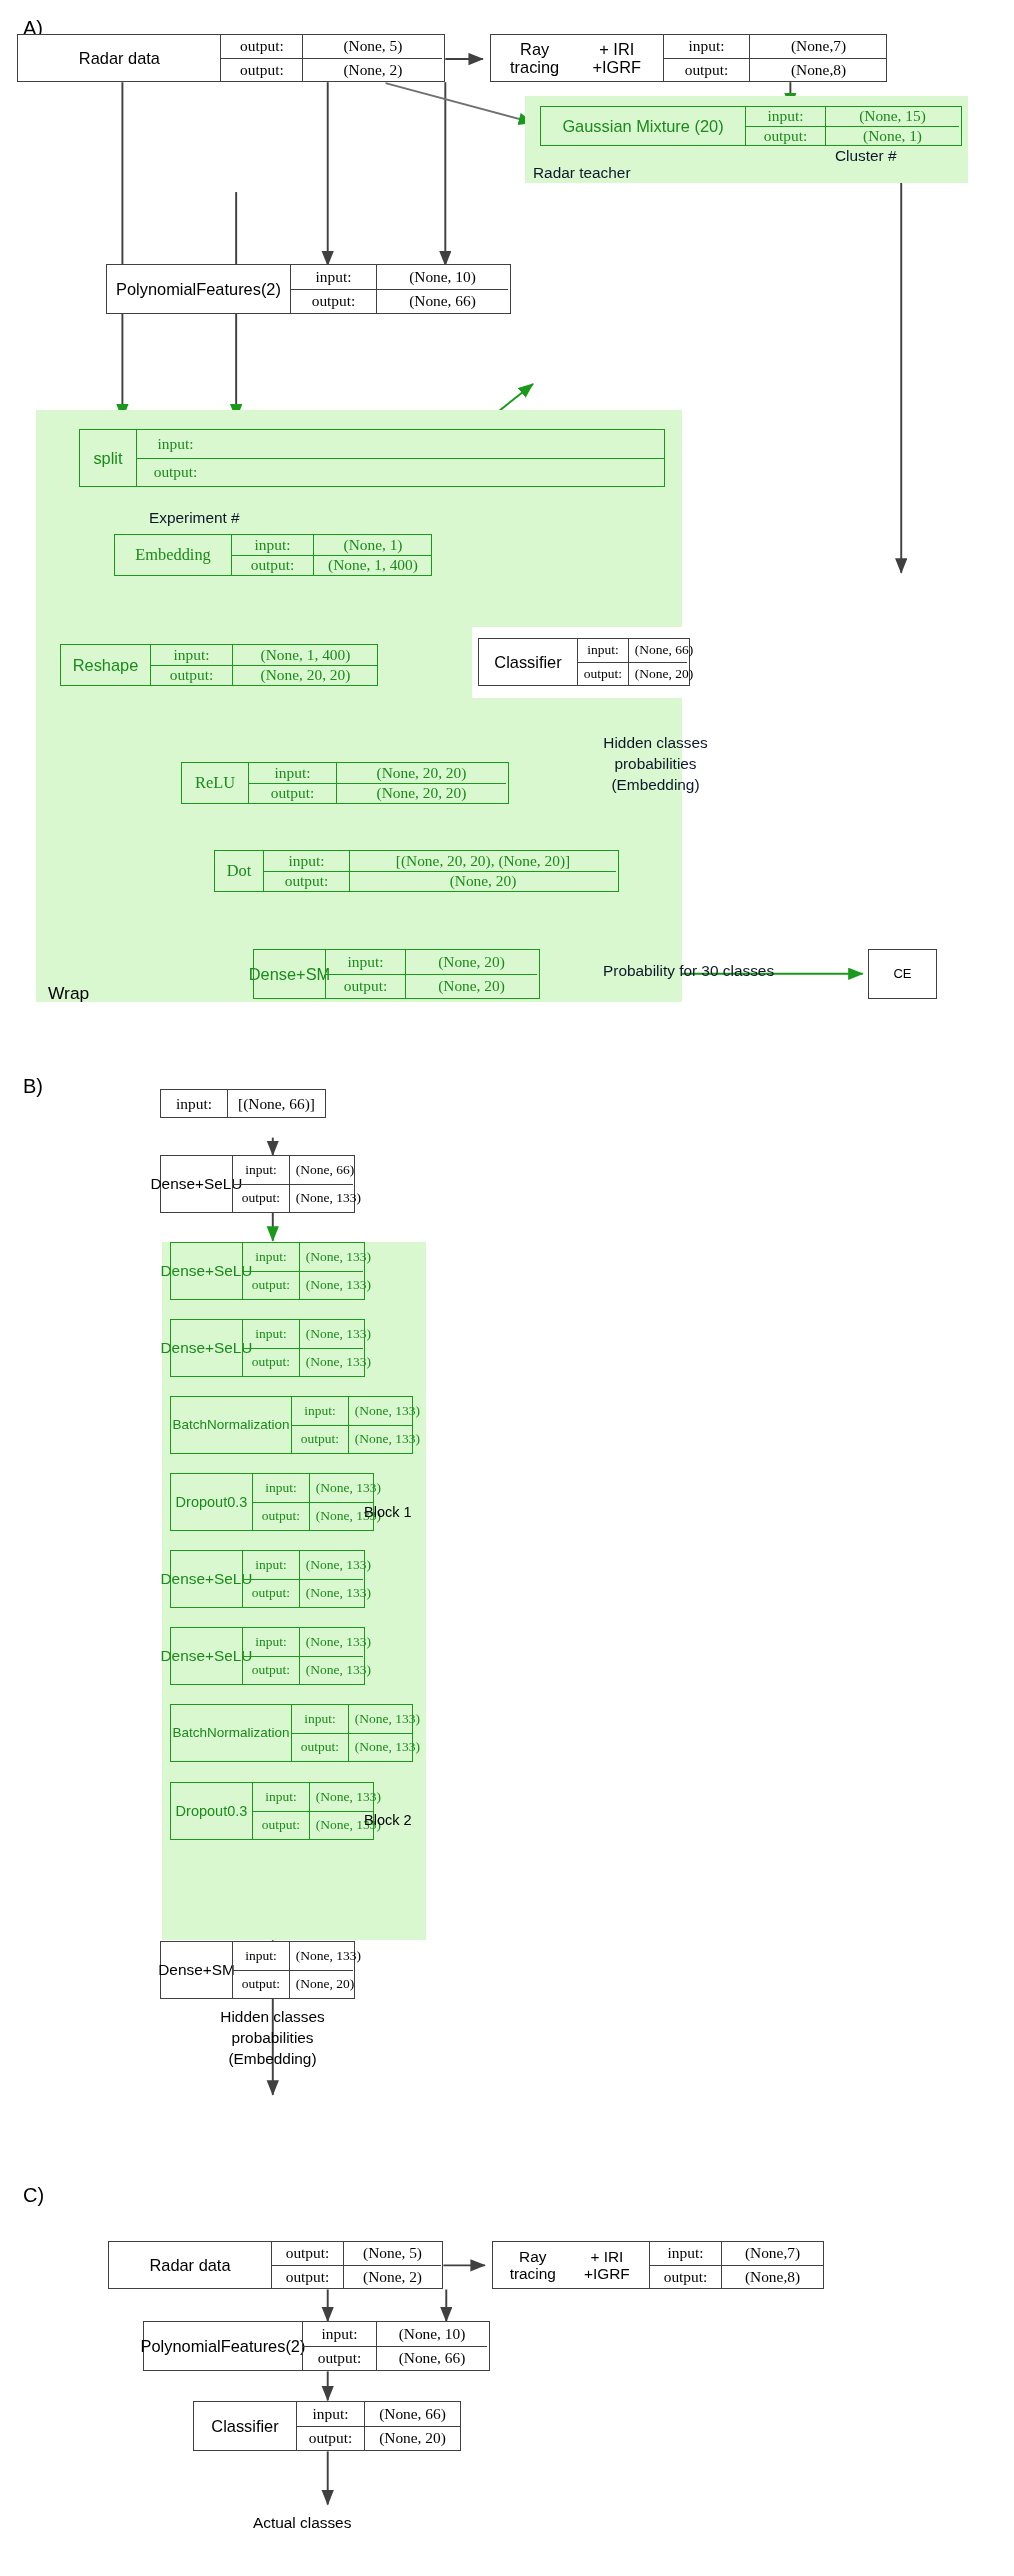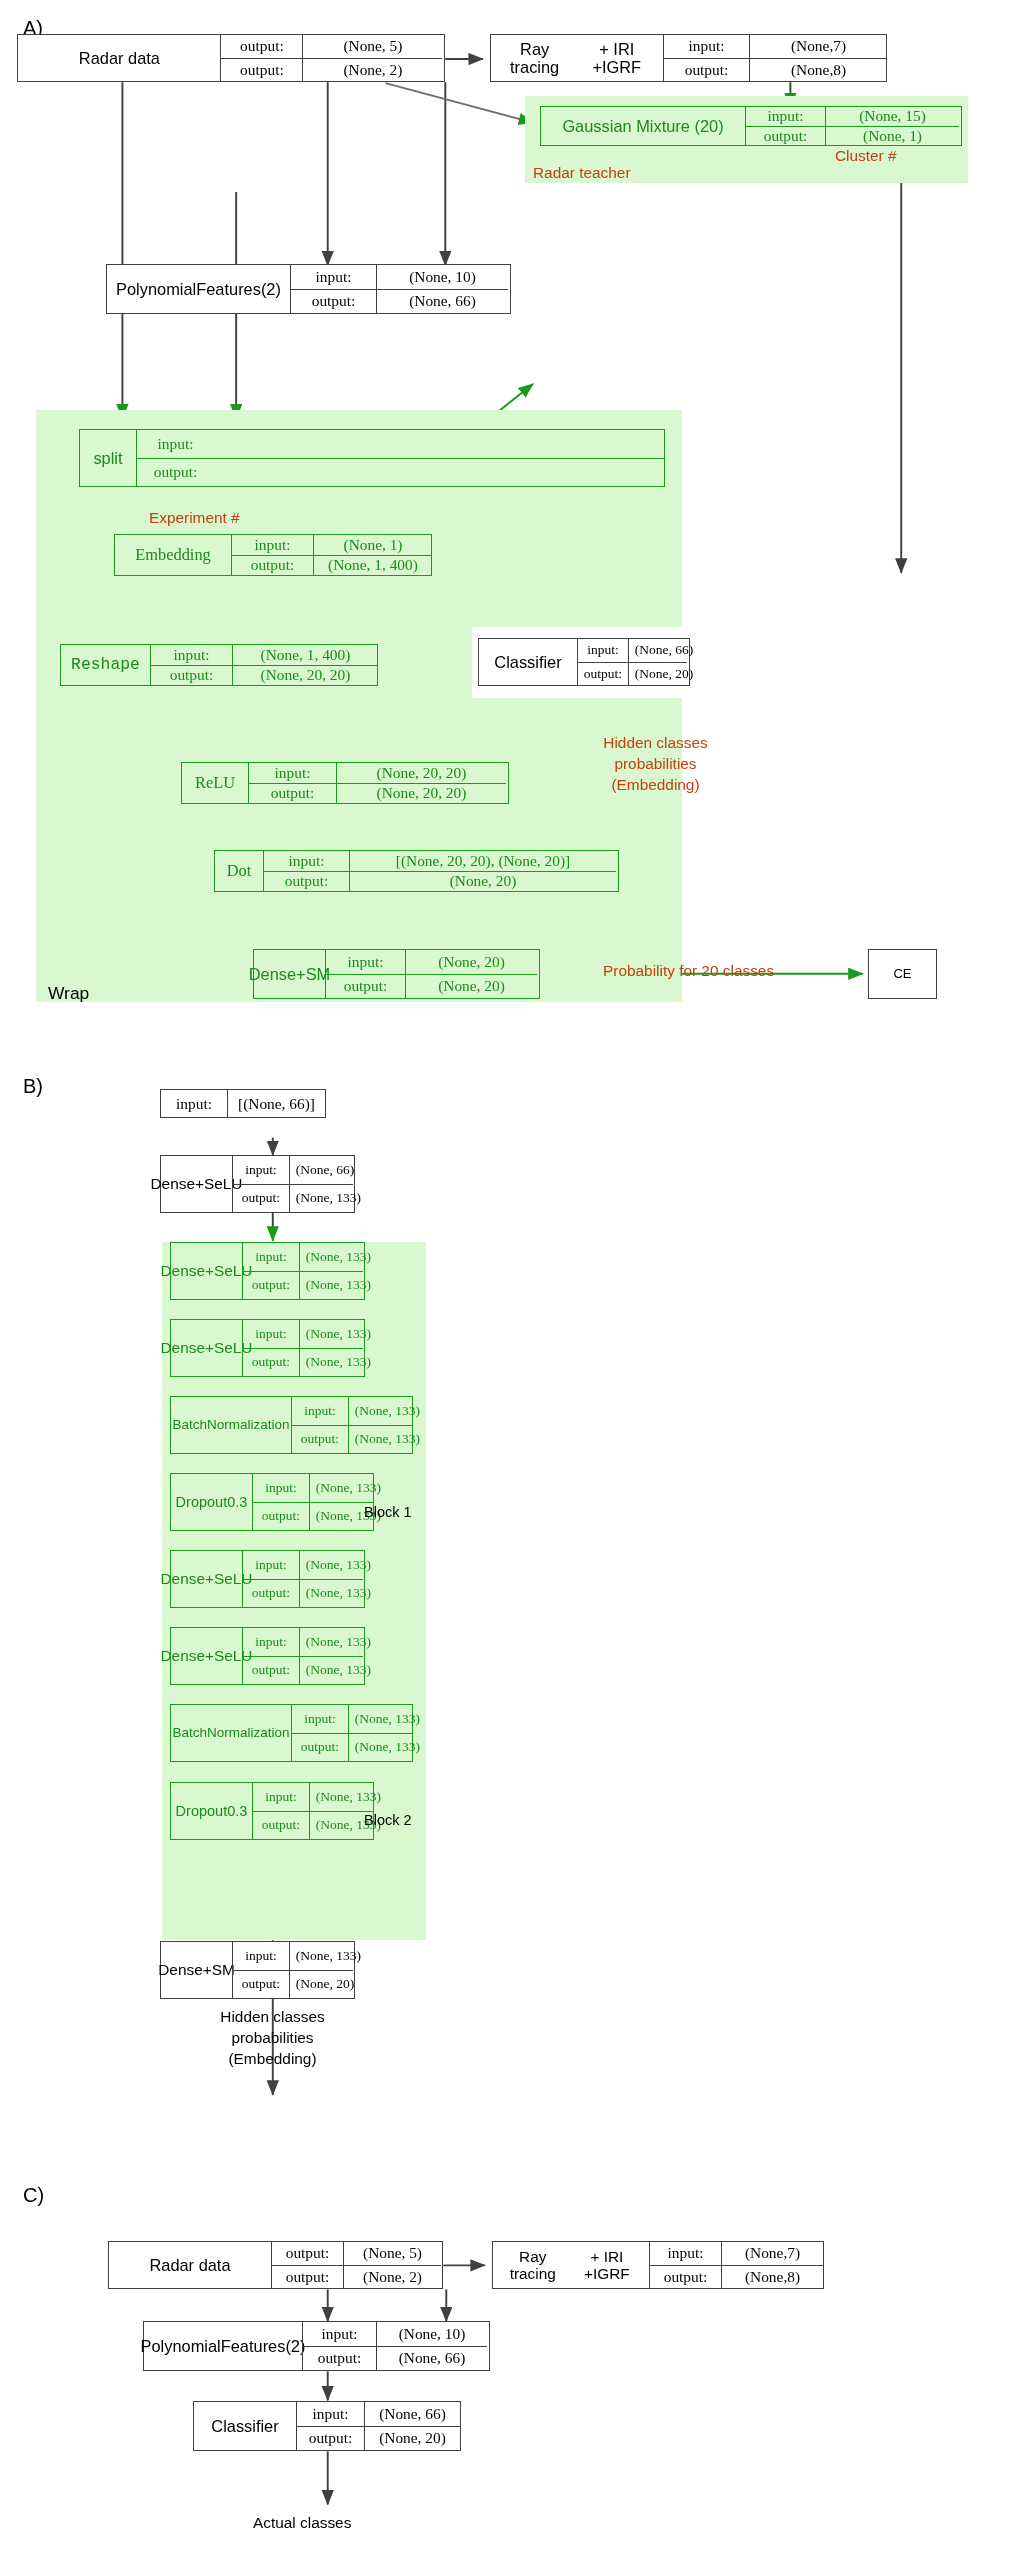--- a/index.html
+++ b/index.html
@@ -96,21 +96,21 @@
   .node .name.two-line { }
 
   
   .anno {
     position: absolute;
     font-family: "Liberation Sans", sans-serif;
     font-size: 15.4px;
     color: #000;
     white-space: nowrap;
   }
-  .anno.green { color: #c2410c; }
+  .anno.green { color: #0f172a; }
   .anno.center { text-align: center; }
 
   
   svg.wires {
     position: absolute;
     left: 0; top: 0;
     width: 1014px; height: 2576px;
     pointer-events: none;
   }
 </style>
@@ -280,21 +280,21 @@
       <div class="io-val">(None, 1)</div>
     </div>
     <div class="io-row">
       <div class="io-key" style="width:81px;">output:</div>
       <div class="io-val">(None, 1, 400)</div>
     </div>
   </div>
 </div>
 
 <div class="node green" style="left:60px; top:644px; width:318px; height:42px;">
-  <div class="name" style="width:89px;font-family:Liberation Mono, monospace;">Reshape</div>
+  <div class="name" style="width:89px;font-family:Liberation Sans, sans-serif;">Reshape</div>
   <div class="io" style="width:228px;">
     <div class="io-row">
       <div class="io-key" style="width:81px;">input:</div>
       <div class="io-val">(None, 1, 400)</div>
     </div>
     <div class="io-row">
       <div class="io-key" style="width:81px;">output:</div>
       <div class="io-val">(None, 20, 20)</div>
     </div>
   </div>
@@ -362,21 +362,21 @@
 </div>
 
 <div class="anno green center" style="left:564px; top:733px; width:183px; white-space:normal; line-height:1.35;">
   <div>Hidden classes</div>
   <div>probabilities</div>
   <div>(Embedding)</div>
 </div>
 
 <div class="anno" style="left:48px; top:983px; font-size:17.4px;">Wrap</div>
 
-<div class="anno green" style="left:603px; top:962px;">Probability for 20 classes</div>
+<div class="anno green" style="left:603px; top:962px;">Probability for 30 classes</div>
 
 <div class="node" style="left:868px; top:949px; width:69px; height:50px;">
   <div class="name" style="width:100%;font-size:13px;">CE</div>
 </div>
 
 <div class="abs panel-letter" style="left:23px; top:1075px;">B)</div>
 
 <div class="group-bg" style="left:162px; top:1242px; width:264px; height:386px;"></div>
 
 <div class="group-bg" style="left:162px; top:1627px; width:264px; height:313px;"></div>

